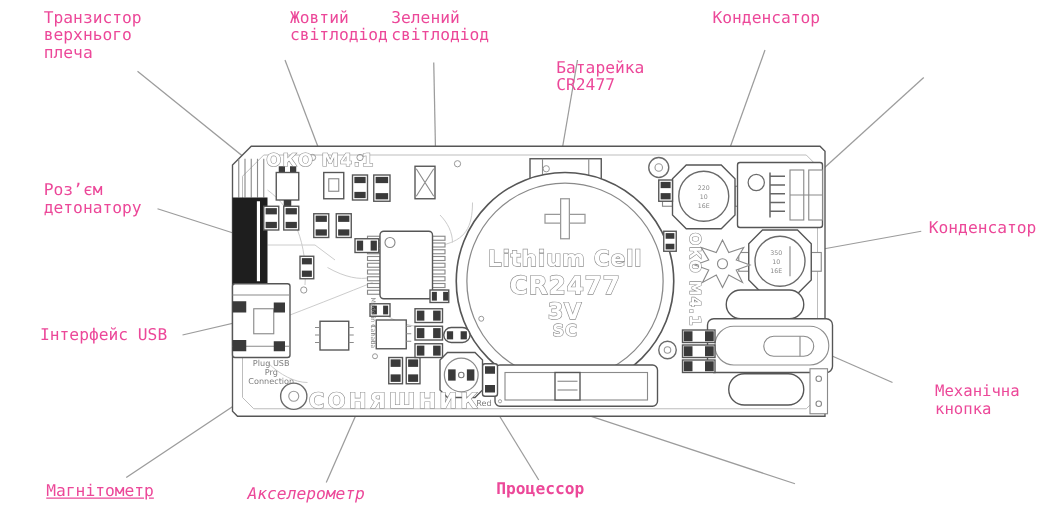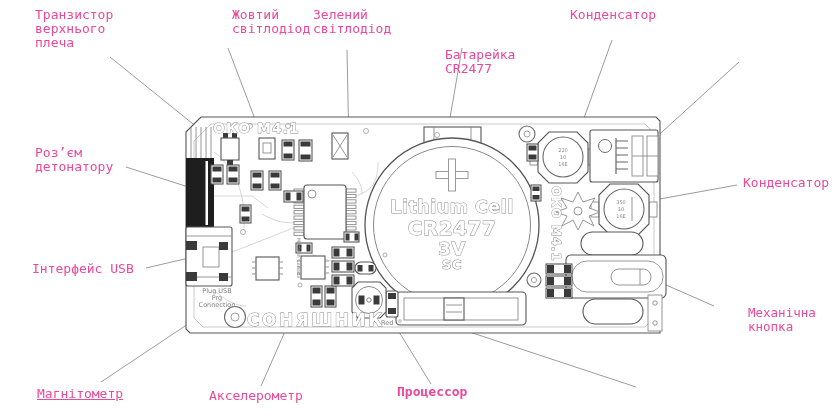--- a/index.html
+++ b/index.html
@@ -322,16 +322,16 @@
 світлодіод</div>
 <div class="lbl" style="left:445px;top:8px;margin-top:40px;">Батарейка
 CR2477</div>
 <div class="lbl" style="left:570px;top:8px;">Конденсатор</div>
 <div class="lbl" style="left:32px;top:262px;">Інтерфейс USB</div>
 <div class="lbl" style="left:35px;top:146px;">Роз’єм
 детонатору</div>
 <div class="lbl" style="left:743px;top:176px;">Конденсатор</div>
 <div class="lbl sm" style="left:718px;top:306px;">Механічна кнопка</div>
 <div class="lbl" style="left:37px;top:387px;text-decoration:underline;">Магнітометр</div>
-<div class="lbl" style="left:209px;top:389px;">Акселерометр</div>
+<div class="lbl" style="left:198px;top:389px;font-style:italic;">Акселерометр</div>
 <div class="lbl" style="left:397px;top:385px;font-weight:bold;">Процессор</div>
 
 </div>
 
 </body></html>

